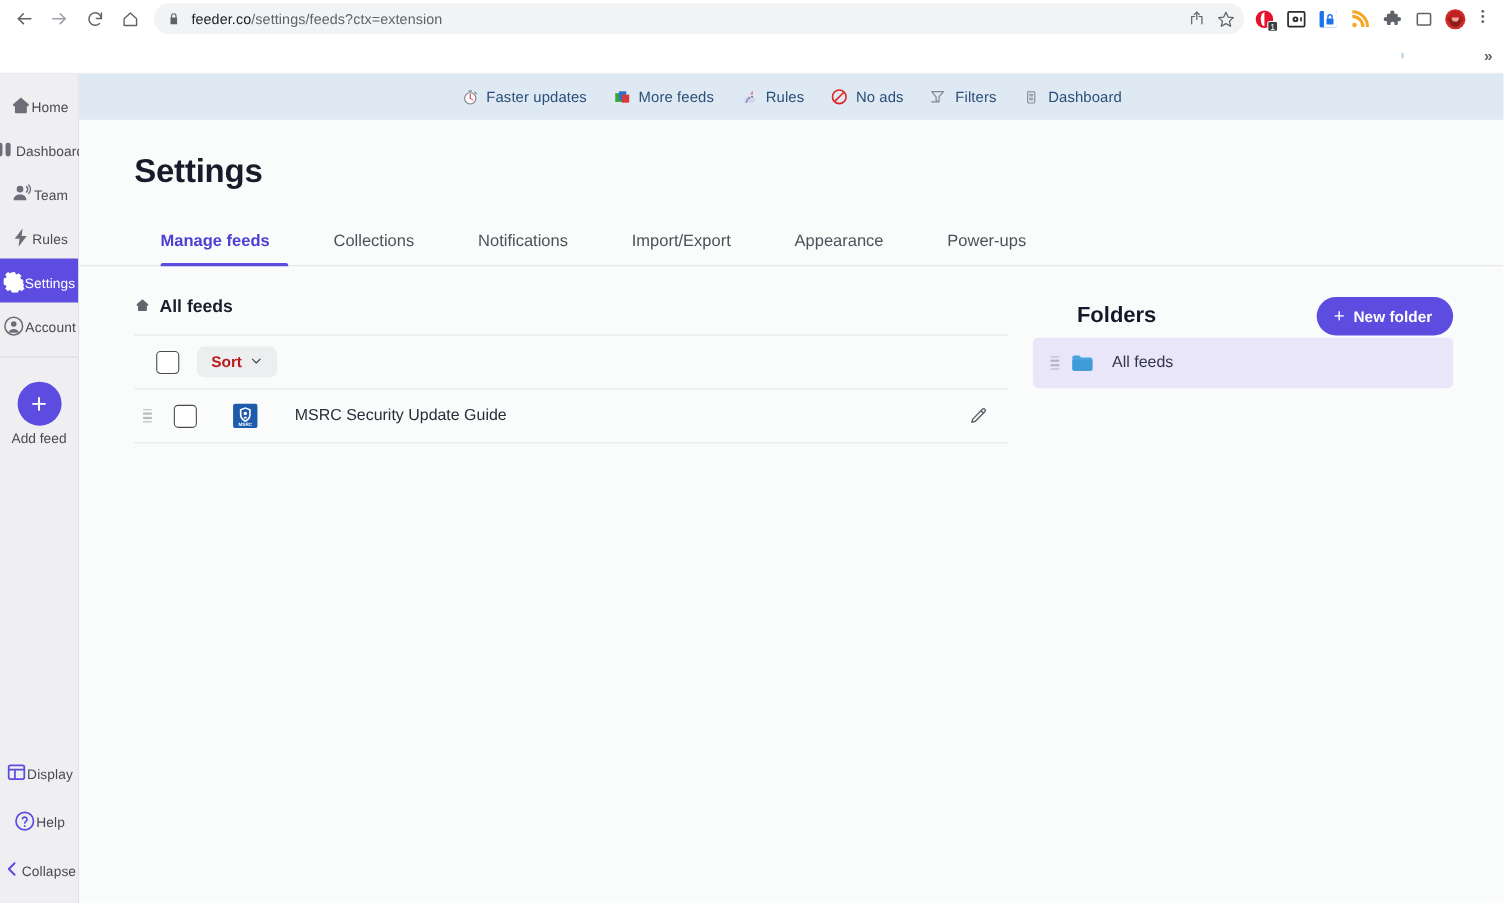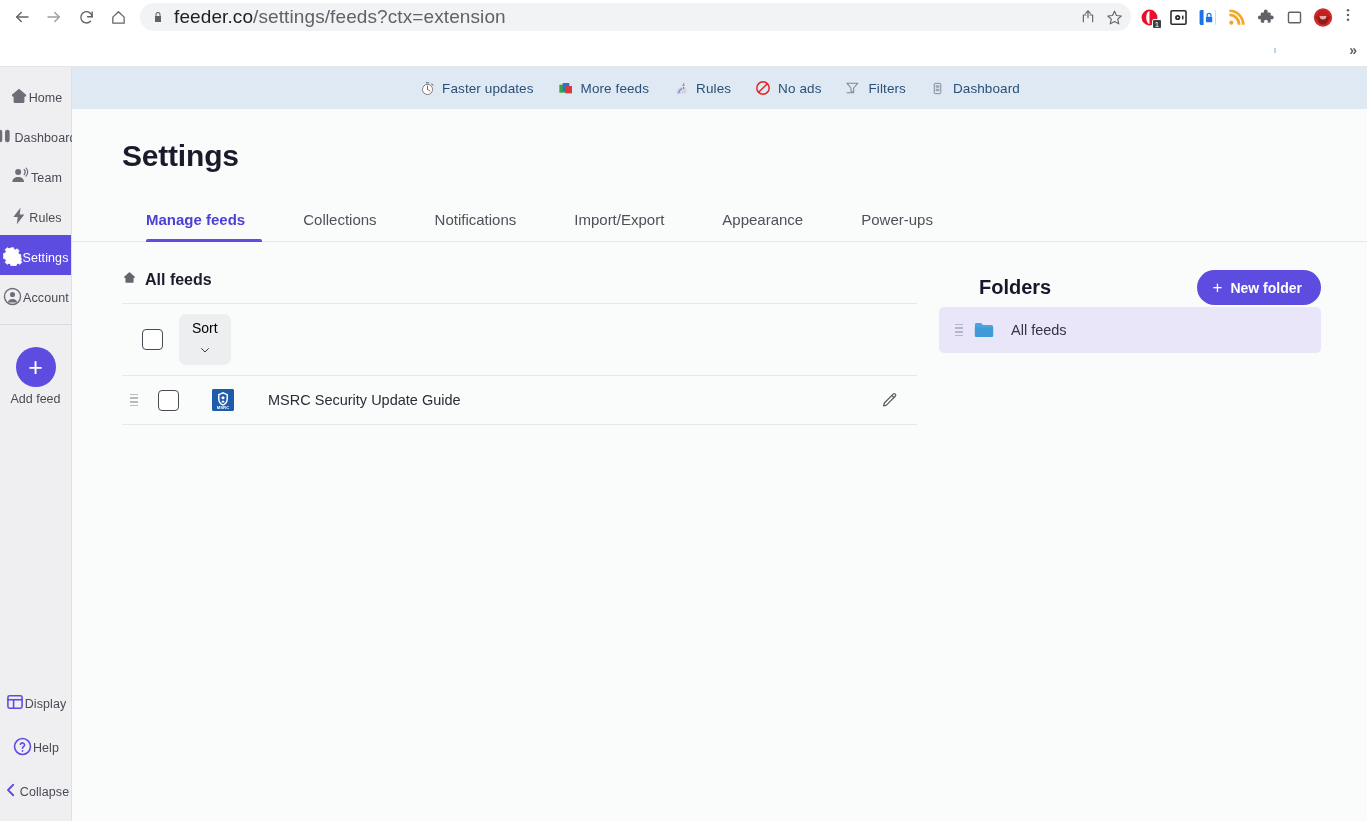--- a/index.html
+++ b/index.html
@@ -35,21 +35,21 @@
     border-radius: 14px;
     display: flex;
     align-items: center;
     margin: 0 8px 0 6px;
     padding: 0 12px;
     min-width: 0;
     position: relative;
   }
   .omnibox .lock { margin-right: 10px; display:flex; align-items:center; color:#5f6368;}
   .omnibox .url {
-    font-size: 19px;
+    font-size: 13px;
     color: #202124;
     white-space: nowrap;
     overflow: hidden;
     letter-spacing: 0.1px;
   }
   .omnibox .url .dim { color: #5f6368; }
   .omni-right {
     position: absolute; right: 8px; top: 0; height: 28px;
     display: flex; align-items: center; gap: 10px;
   }
@@ -243,26 +243,25 @@
     border: 1.6px solid #4a4a55;
     border-radius: 4px;
     background: #fff;
     flex: 0 0 21px;
   }
   .sort-btn {
     background: #eceef0;
     border-radius: 7px;
     padding: 6px 13px;
     font-size: 14px;
-    color: #000000;
-    font-weight: normal;
+    color: #b91c1c;
+    font-weight: bold;
     display: flex;
     align-items: center;
     gap: 7px;
-    flex-direction: column;
   }
 
   .feed-row {
     display: flex;
     align-items: center;
     gap: 16px;
     border-bottom: 1px solid #e6e7ea;
     padding: 13px 0 13px 0;
     position: relative;
   }

